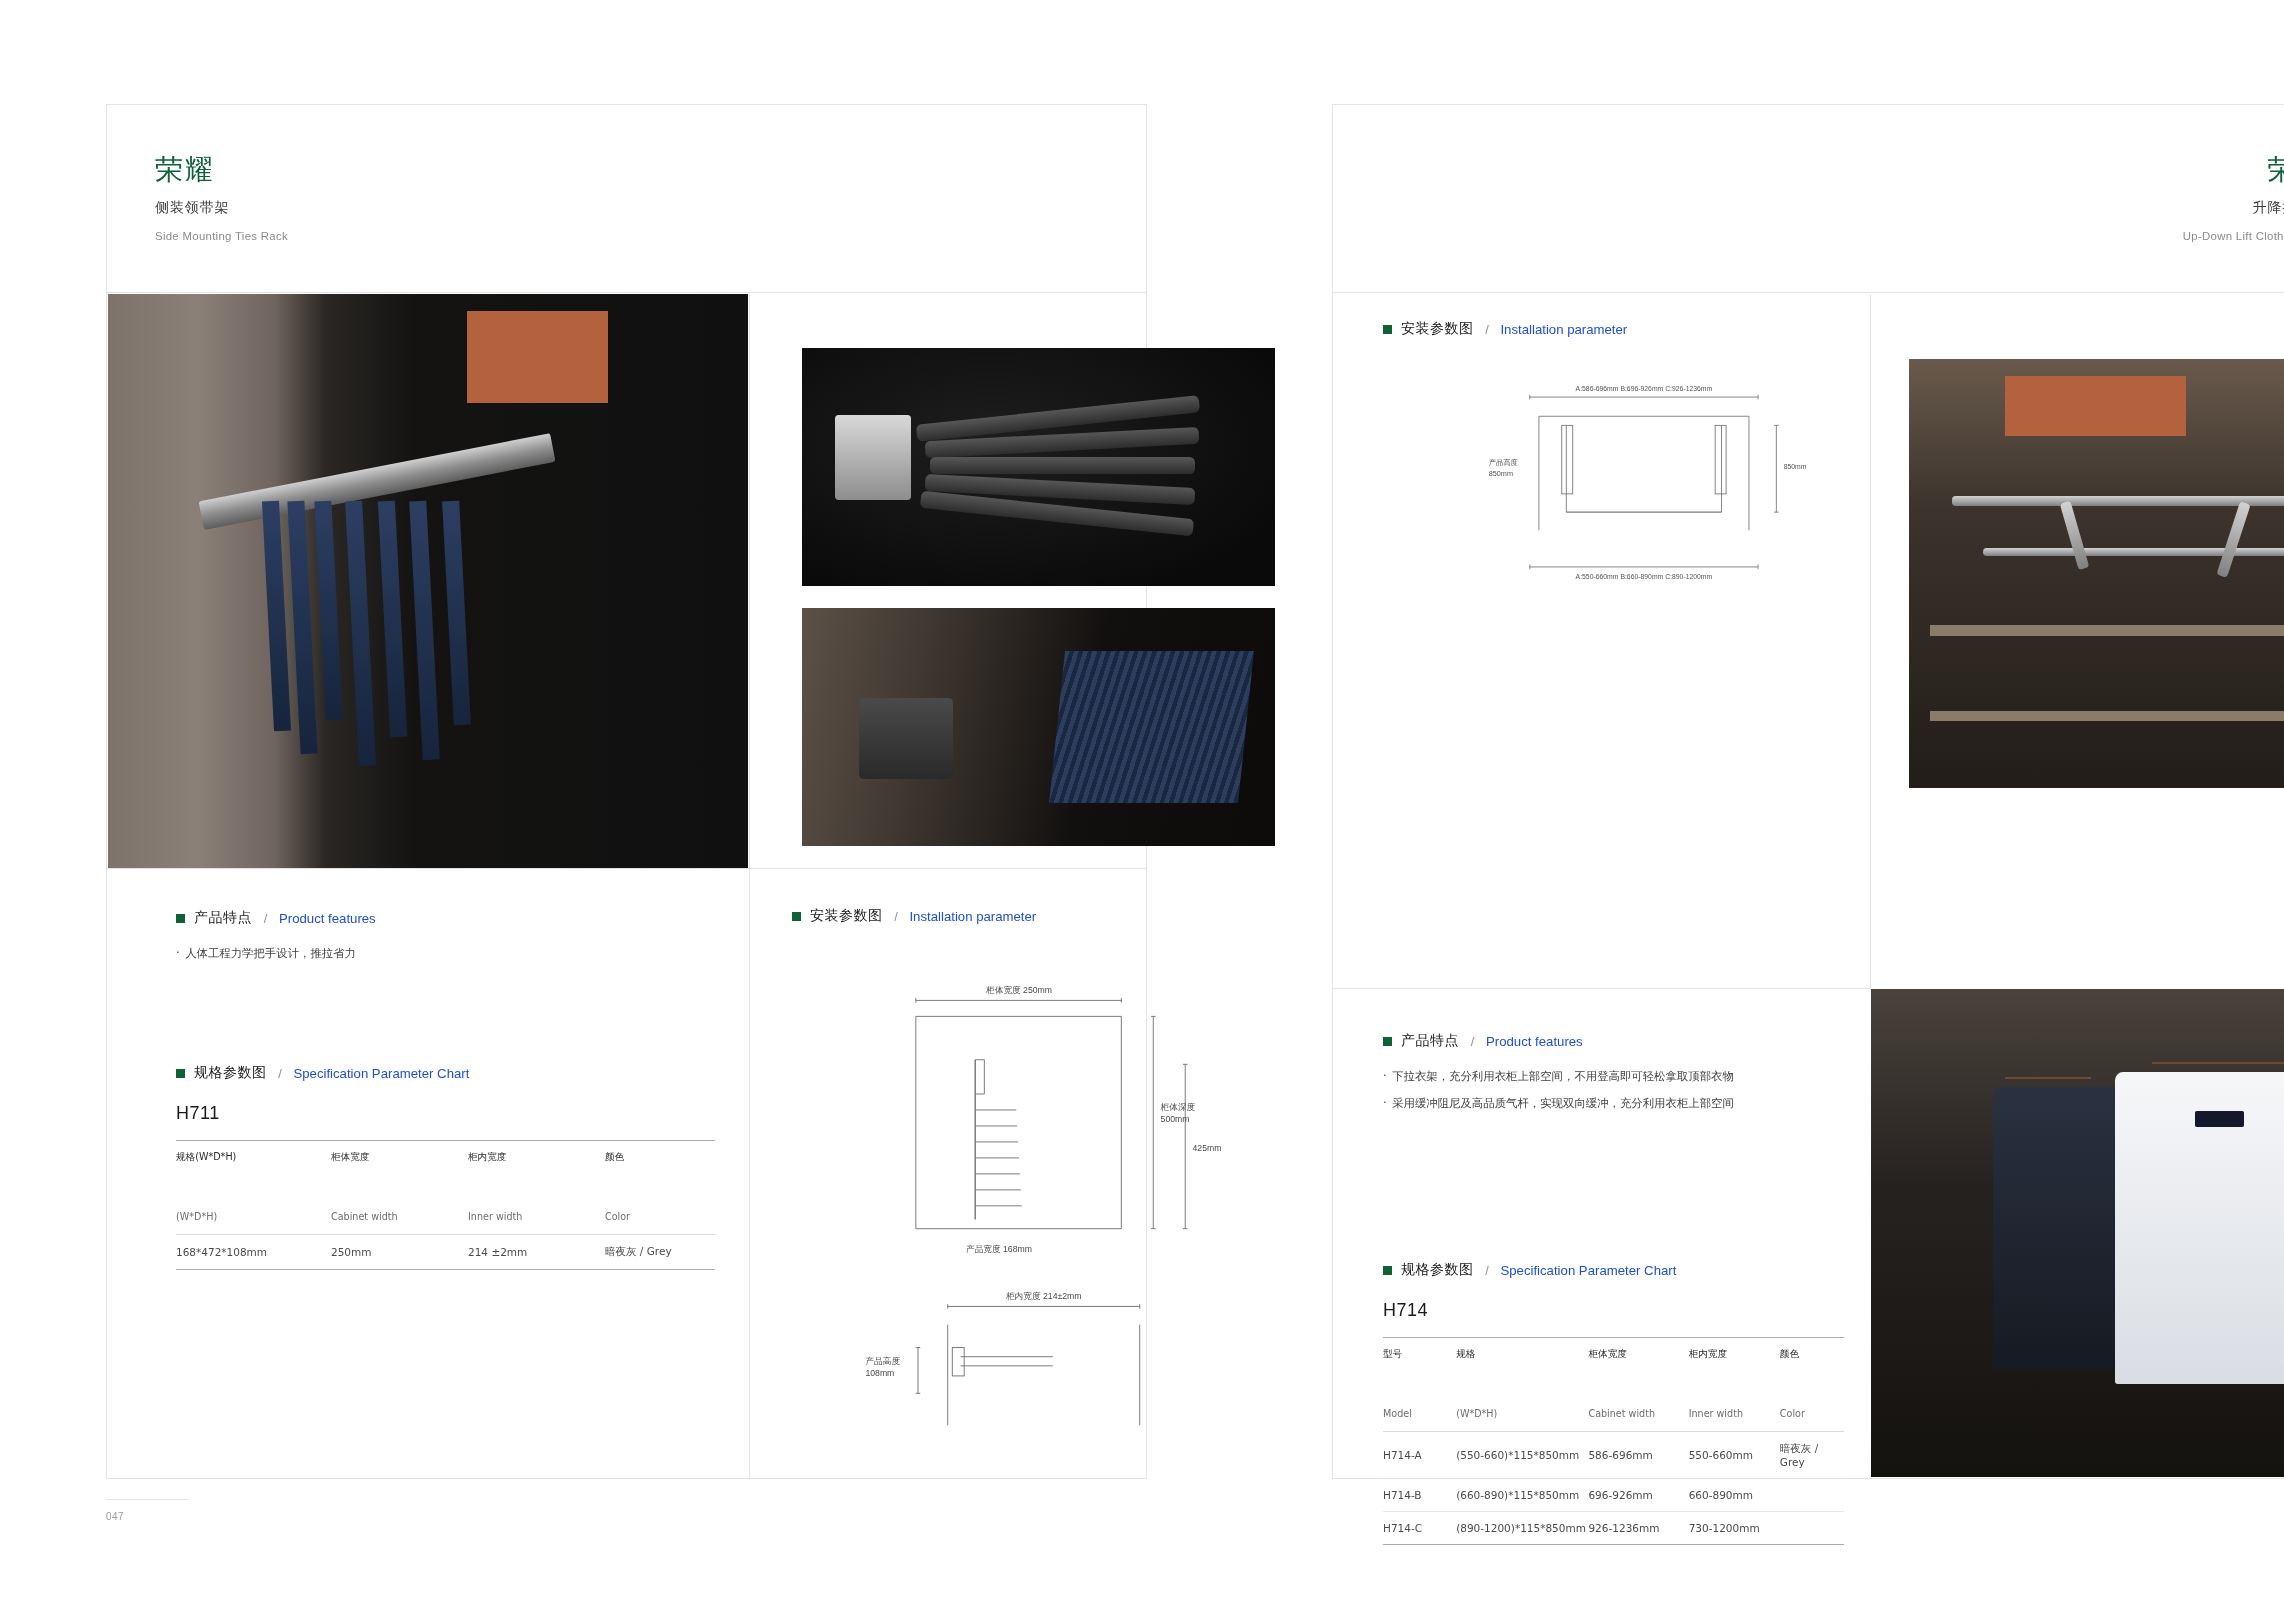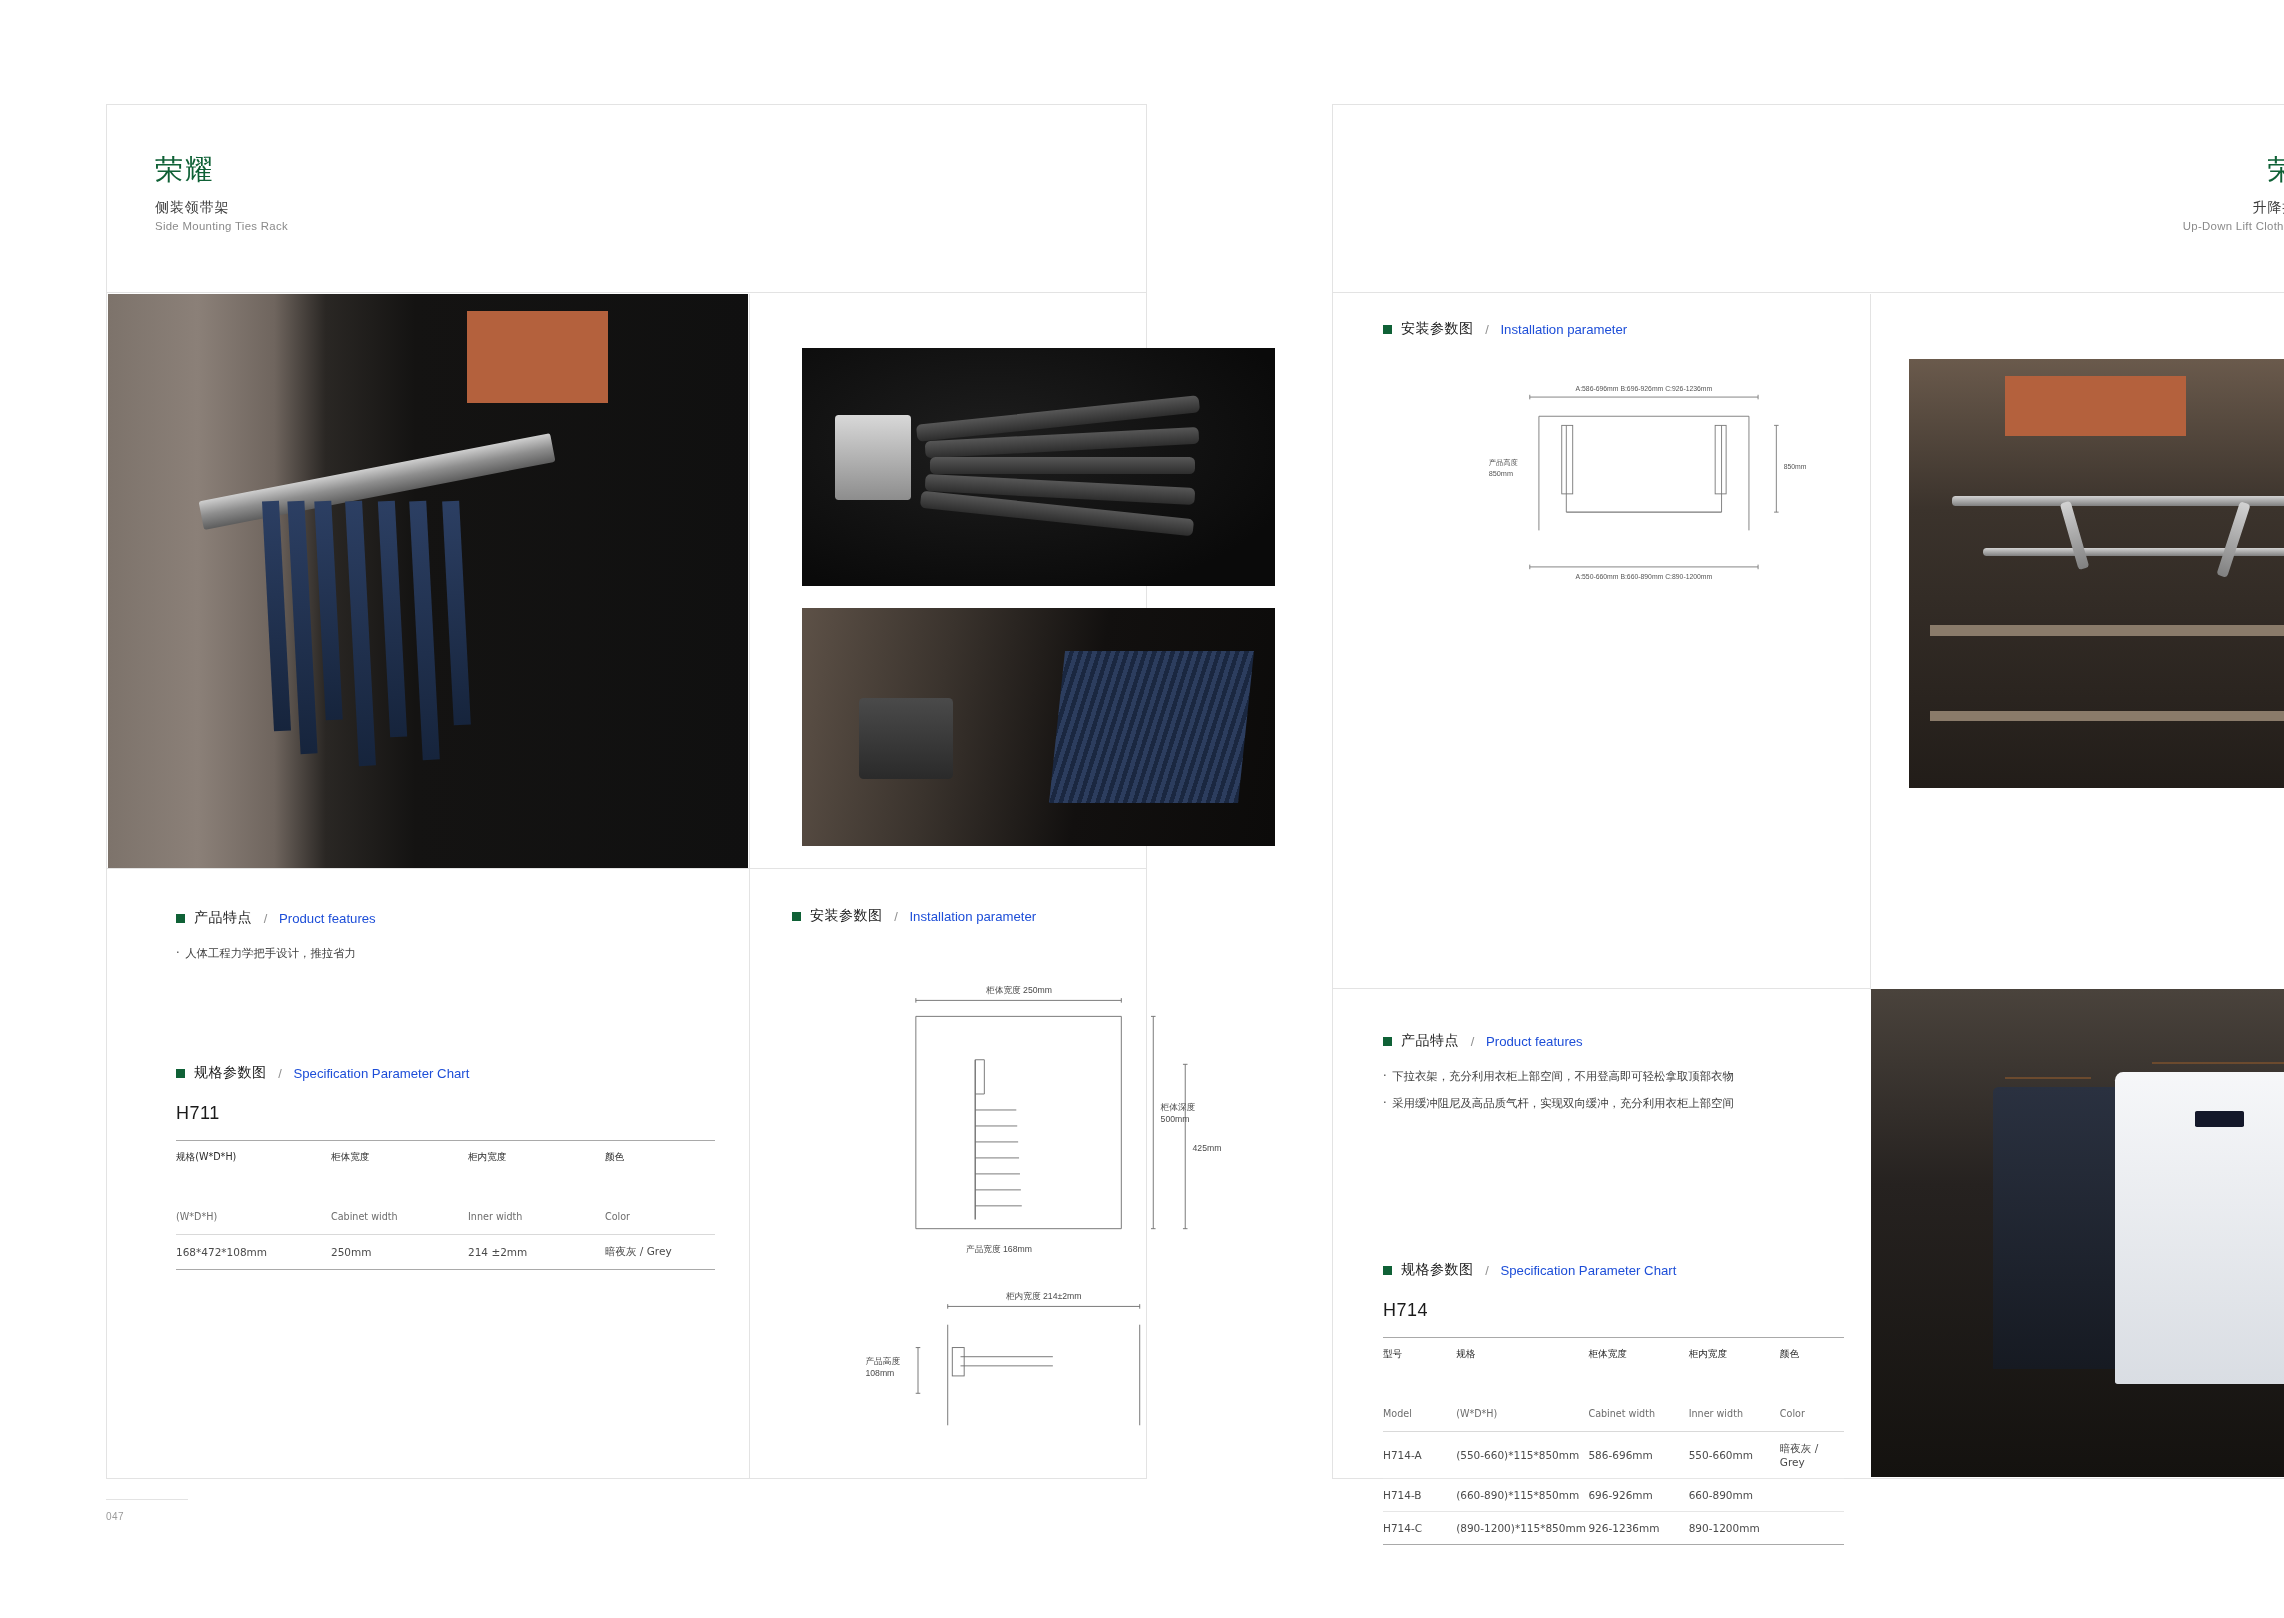--- a/index.html
+++ b/index.html
@@ -27,21 +27,21 @@
   .hdr-r { padding: 46px 48px 0 0; text-align: right; }
   .brand-cn {
     font-size: 28px; color: #0f6136; letter-spacing: 1.8px;
     font-family: "DejaVu Sans", sans-serif; font-weight: 400;
   }
   .prod-cn {
     margin-top: 10px; font-size: 14px; color: #3c3c3c; letter-spacing: 0.9px;
     font-family: "DejaVu Sans", sans-serif;
   }
   .prod-en {
-    margin-top: 3px; font-size: 11.4px; color: #8a8a8a; letter-spacing: 0.3px;
+    margin-top: 13px; font-size: 11.4px; color: #8a8a8a; letter-spacing: 0.3px;
   }
   .hdr-rule { position: absolute; left: 0; right: 0; top: 187px; height: 1.4px; background: #e3e3e3; }
 
   
   .vline { position: absolute; width: 1.4px; background: #e3e3e3; }
   .hline { position: absolute; height: 1.4px; background: #e3e3e3; }
 
   
   .sec-title { display: flex; align-items: center; gap: 9px; }
   .sq { width: 9px; height: 9px; background: #0f6136; display: inline-block; flex: 0 0 auto; }
@@ -427,21 +427,21 @@
               <td>H714-B</td>
               <td>(660-890)*115*850mm</td>
               <td>696-926mm</td>
               <td>660-890mm</td>
               <td></td>
             </tr>
             <tr>
               <td>H714-C</td>
               <td>(890-1200)*115*850mm</td>
               <td>926-1236mm</td>
-              <td>890-1200mm</td>
+              <td>730-1200mm</td>
               <td></td>
             </tr>
           </tbody>
         </table>
       </div>
 
     </div>
 
   </div>
 

